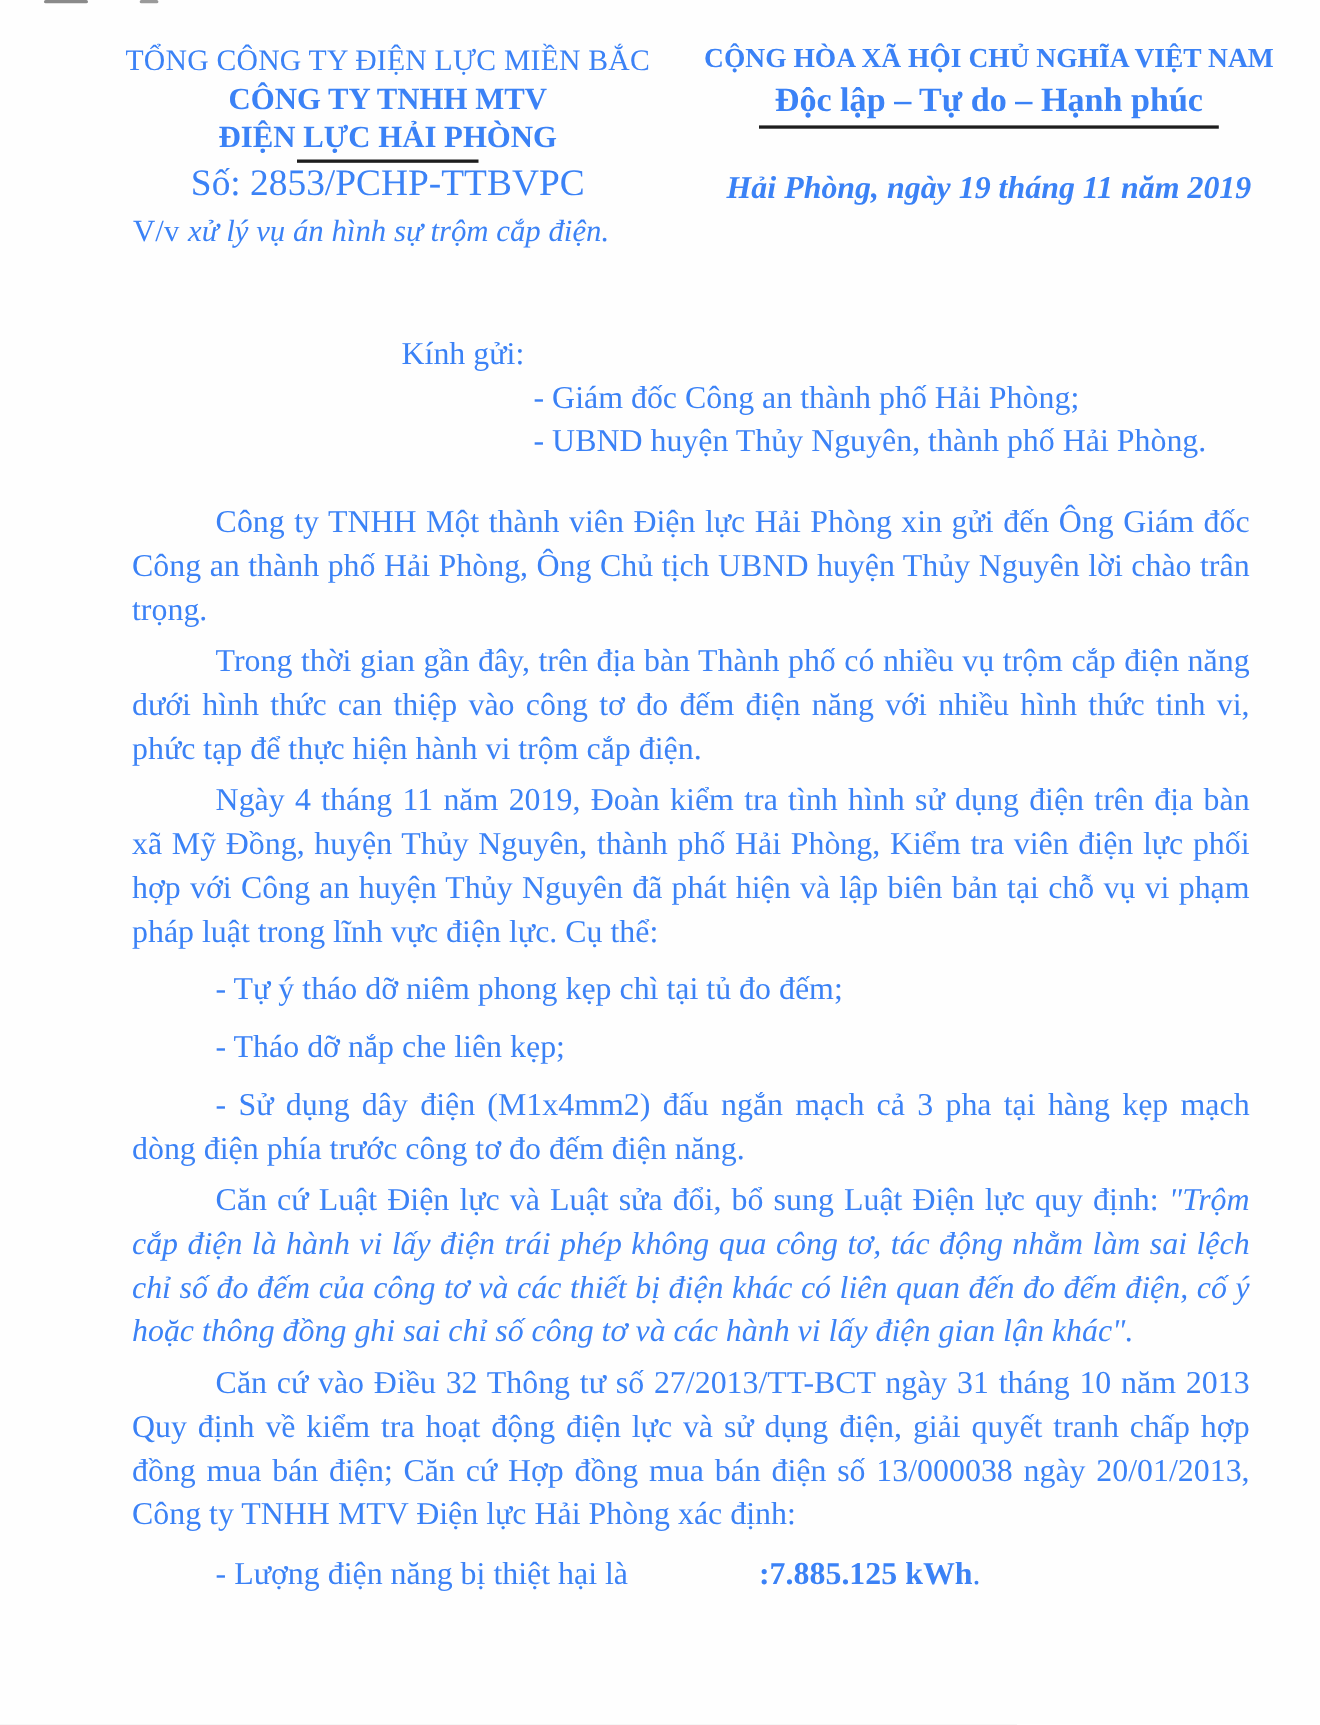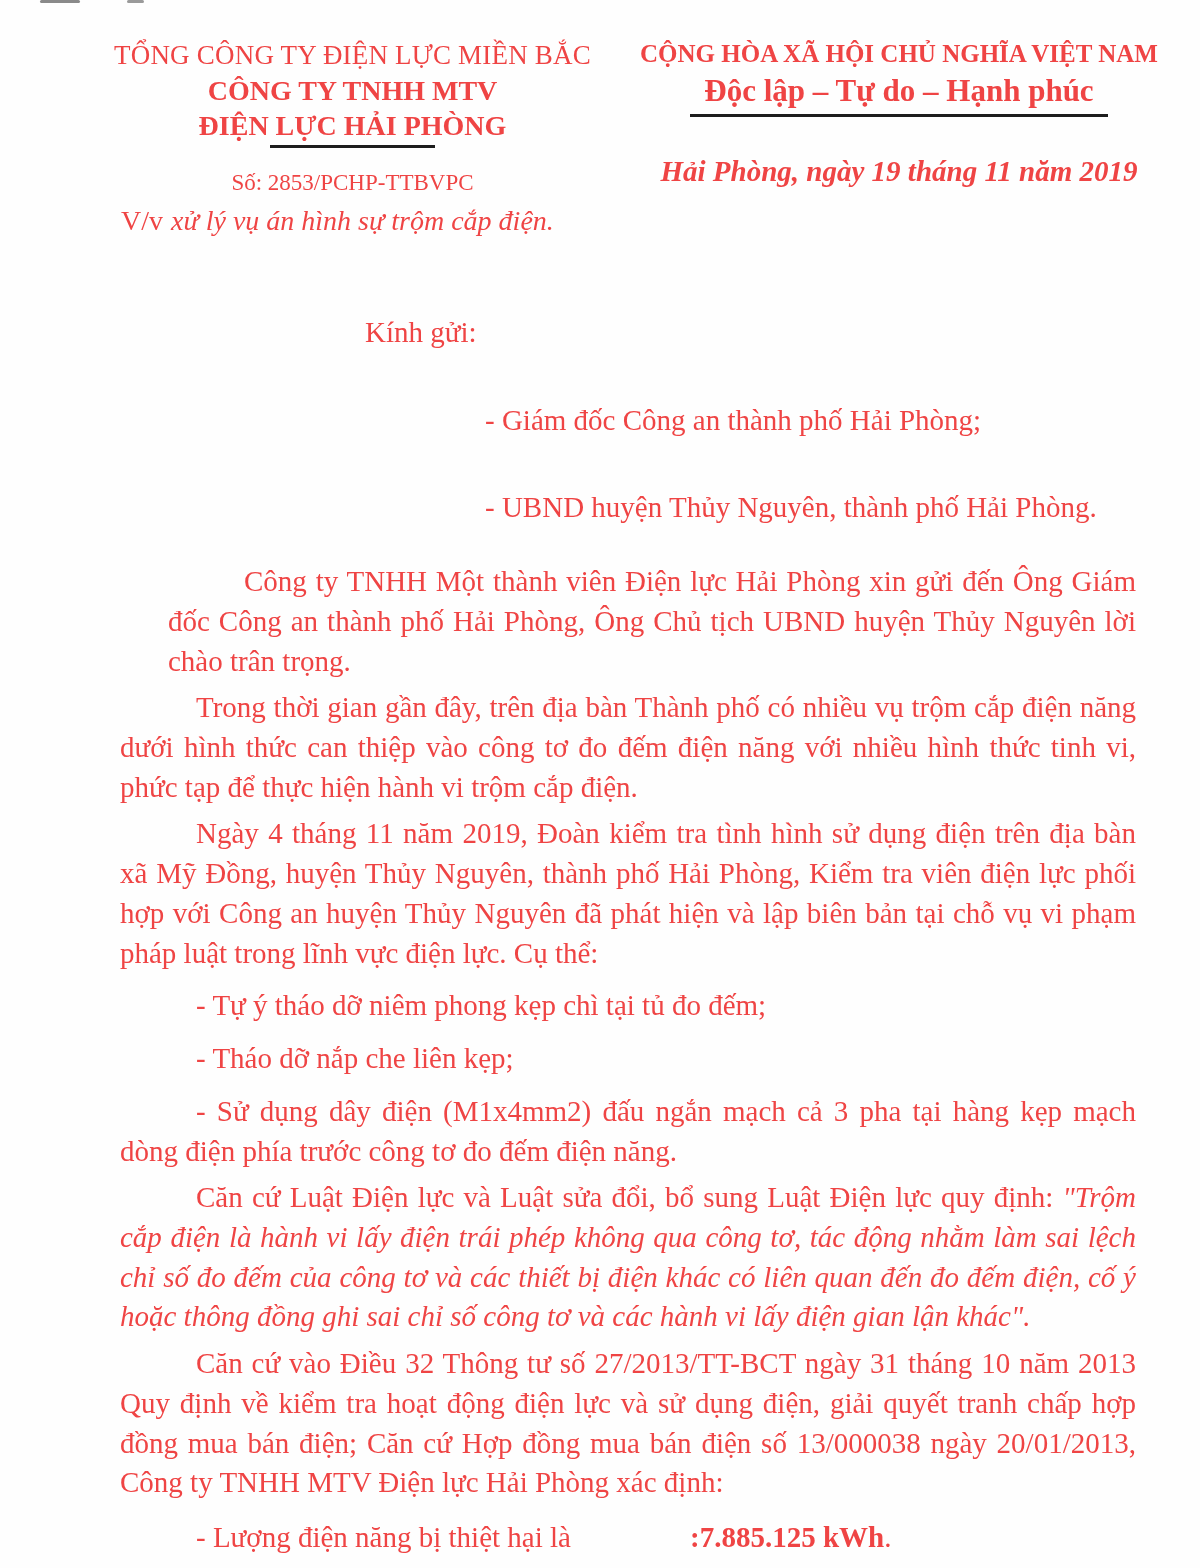--- a/index.html
+++ b/index.html
@@ -1,45 +1,45 @@
 <!DOCTYPE html>
 <html lang="vi"><head>
 <meta charset="utf-8">
 <style>
   * { margin:0; padding:0; box-sizing:border-box; }
   html,body { background:#e9e9e9; }
   .page {
     width:1200px; height:1568px; margin:0 auto; background:#fefefe;
     position:relative; overflow:hidden;
     font-family:"Liberation Serif","DejaVu Serif",serif;
-    color:#ef4444;
+    color:#3b82f6;
   }
   
   .artifact-a { position:absolute; top:0; left:40px; width:40px; height:3px; background:#8a8a8a; border-radius:2px; }
   .artifact-b { position:absolute; top:0; left:127px; width:17px; height:3px; background:#9a9a9a; border-radius:2px; }
 
   .header { display:flex; padding-top:40px; }
   .header-left { width:515px; margin-left:95px; text-align:center; }
   .hl-parent { font-size:27px; letter-spacing:0.2px; white-space:nowrap; }
   .hl-org1 { font-size:28px; font-weight:bold; margin-top:4px; }
   .hl-org2 { font-size:28px; font-weight:bold; margin-top:3px; }
   .hl-rule { width:165px; border-bottom:3px solid #1d1d1d; margin:3px auto 0; }
-  .doc-number { font-size:23px; margin-top:22px; }
+  .doc-number { font-size:34px; }
   .subject-line { font-size:28px; margin-top:9px; text-align:left; padding-left:26px; }
   .subject-italic { font-style:italic; margin-left:8px; }
 
   .header-right { width:562px; margin-left:8px; text-align:center; }
   .hr-country { font-size:25px; font-weight:bold; white-space:nowrap;text-align:center; }
   .hr-motto { display:inline-block; font-size:31px; font-weight:bold; margin-top:5px;
               border-bottom:3px solid #1d1d1d; padding:0 14px 5px; }
   .hr-date { font-size:29px; font-style:italic; font-weight:bold; margin-top:38px; white-space:nowrap; }
 
   .body { padding:0 64px 0 120px; font-size:29px; line-height:1.37; text-align:justify; }
   .salutation { margin-top:76px; margin-left:245px; text-align:left; }
-  .recipient { margin-left:365px; text-align:left;margin-top:48px; }
+  .recipient { margin-left:365px; text-align:left; }
   .body p.para { margin-top:7px; text-indent:76px; }
   .body p.bullet { margin-top:13px; text-indent:76px; text-align:left; }
   .quote-italic { font-style:italic; }
   .finding { position:relative; margin-top:15px; text-align:left; }
   .finding .f-label { margin-left:76px; }
   .finding .f-value { position:absolute; left:570px; top:0; white-space:nowrap; }
   .finding .f-value b { font-weight:bold; }
 </style>
 </head>
 <body>
@@ -66,21 +66,21 @@
       </div>
       <div class="hr-date">Hải Phòng, ngày 19 tháng 11 năm 2019</div>
     </div>
   </div>
 
   <div class="body">
     <p class="salutation">Kính gửi:</p>
     <p class="recipient">- Giám đốc Công an thành phố Hải Phòng;</p>
     <p class="recipient">- UBND huyện Thủy Nguyên, thành phố Hải Phòng.</p>
 
-    <p class="para" style="margin-top:34px;margin-left:48px;">Công ty TNHH Một thành viên Điện lực Hải Phòng xin gửi đến Ông Giám đốc Công an thành phố Hải Phòng, Ông Chủ tịch UBND huyện Thủy Nguyên lời chào trân trọng.</p>
+    <p class="para" style="margin-top:34px;">Công ty TNHH Một thành viên Điện lực Hải Phòng xin gửi đến Ông Giám đốc Công an thành phố Hải Phòng, Ông Chủ tịch UBND huyện Thủy Nguyên lời chào trân trọng.</p>
     <p class="para">Trong thời gian gần đây, trên địa bàn Thành phố có nhiều vụ trộm cắp điện năng dưới hình thức can thiệp vào công tơ đo đếm điện năng với nhiều hình thức tinh vi, phức tạp để thực hiện hành vi trộm cắp điện.</p>
     <p class="para">Ngày 4 tháng 11 năm 2019, Đoàn kiểm tra tình hình sử dụng điện trên địa bàn xã Mỹ Đồng, huyện Thủy Nguyên, thành phố Hải Phòng, Kiểm tra viên điện lực phối hợp với Công an huyện Thủy Nguyên đã phát hiện và lập biên bản tại chỗ vụ vi phạm pháp luật trong lĩnh vực điện lực. Cụ thể:</p>
 
     <p class="bullet">- Tự ý tháo dỡ niêm phong kẹp chì tại tủ đo đếm;</p>
     <p class="bullet">- Tháo dỡ nắp che liên kẹp;</p>
     <p class="bullet" style="text-align:justify;">- Sử dụng dây điện (M1x4mm2) đấu ngắn mạch cả 3 pha tại hàng kẹp mạch dòng điện phía trước công tơ đo đếm điện năng.</p>
 
     <p class="para">
       <span>Căn cứ Luật Điện lực và Luật sửa đổi, bổ sung Luật Điện lực quy định:</span>
       <span class="quote-italic">"Trộm cắp điện là hành vi lấy điện trái phép không qua công tơ, tác động nhằm làm sai lệch chỉ số đo đếm của công tơ và các thiết bị điện khác có liên quan đến đo đếm điện, cố ý hoặc thông đồng ghi sai chỉ số công tơ và các hành vi lấy điện gian lận khác".</span>

